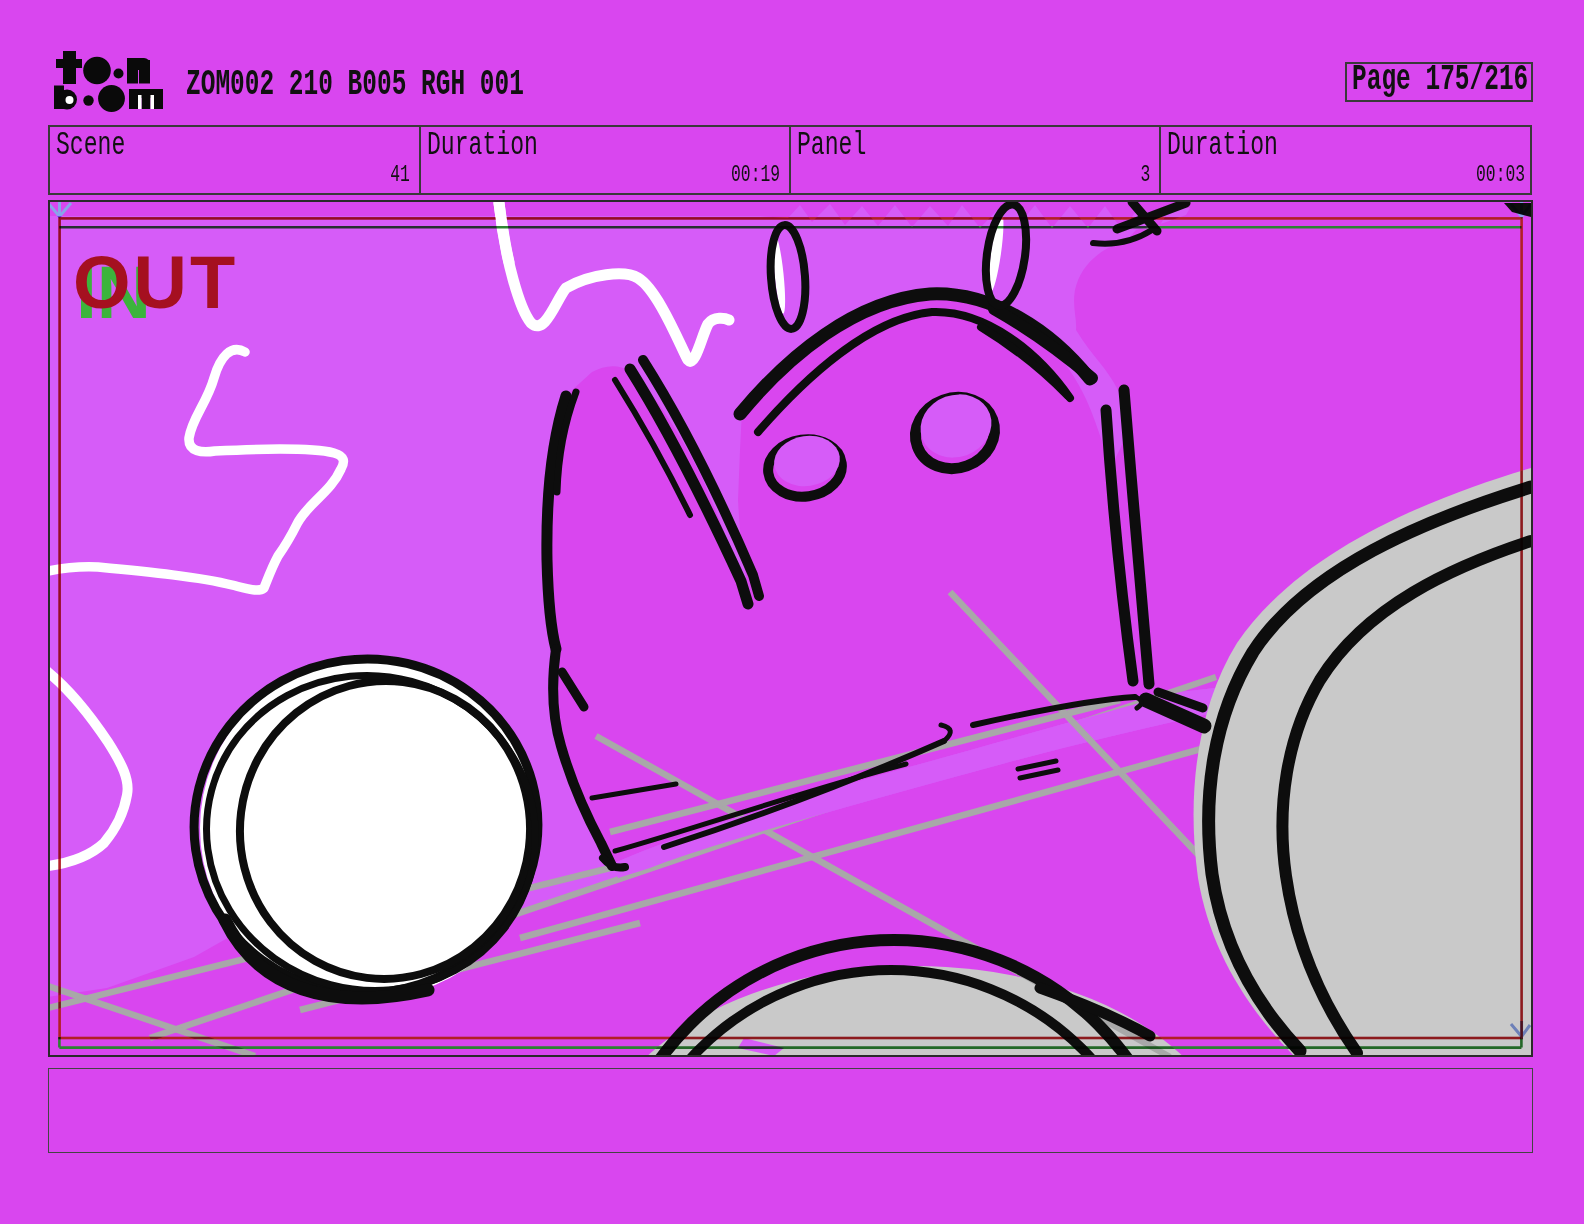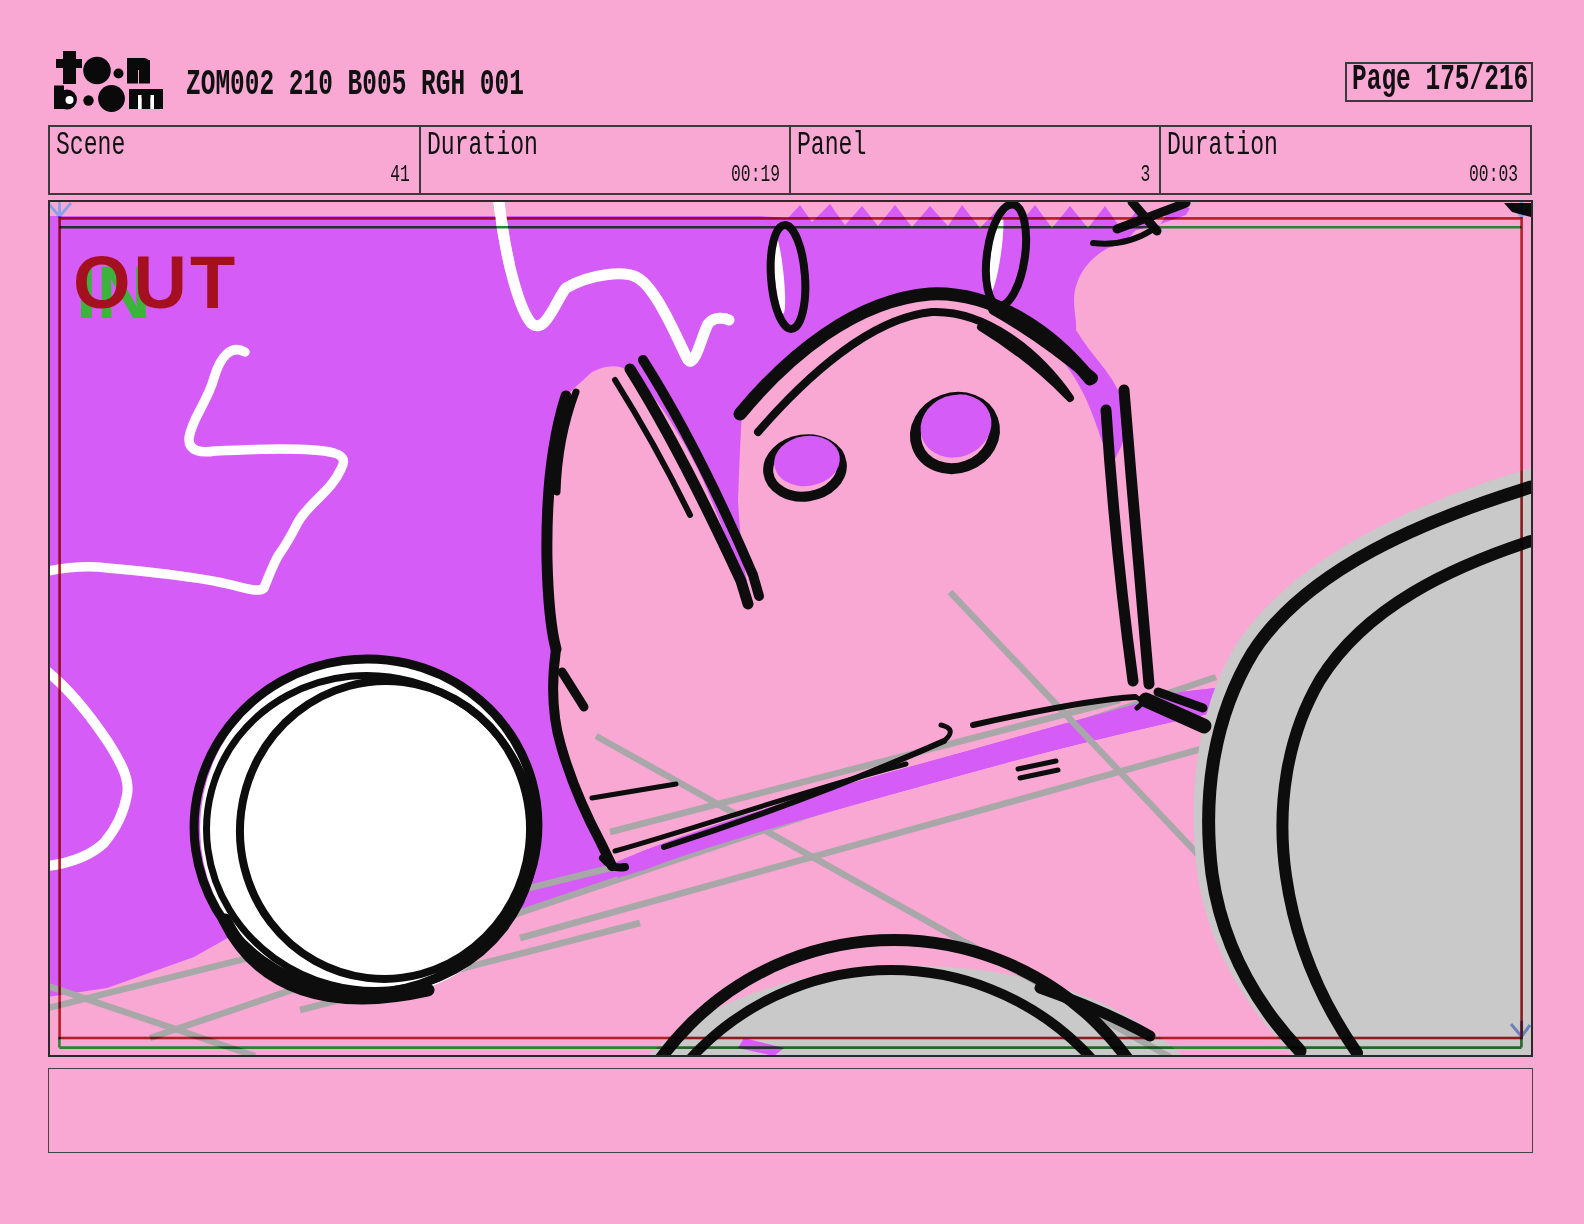--- a/index.html
+++ b/index.html
@@ -1,16 +1,16 @@
 <!DOCTYPE html>
 <html><head>
 <meta charset="utf-8">
 <style>
   html,body{margin:0;padding:0;background:#fff;}
-  #page{position:relative;width:1584px;height:1224px;background:#f9a8d4;overflow:hidden;
+  #page{position:relative;width:1584px;height:1224px;background:#d946ef;overflow:hidden;
         font-family:"Liberation Mono",monospace;}
   .abs{position:absolute;}
   .mono{font-family:"Liberation Mono",monospace;white-space:pre;}
   .sq{transform:scale(0.68,1);transform-origin:left bottom;display:inline-block;}
   .sqr{transform:scale(0.68,1);transform-origin:right bottom;display:inline-block;}
   .box{position:absolute;border:2px solid #3a3a3a;box-sizing:border-box;}
   .celllab{position:absolute;font-size:34px;line-height:34px;color:#111;}
   .cellval{position:absolute;font-size:24px;line-height:34px;color:#111;text-align:right;}
 </style>
 </head>
@@ -51,21 +51,21 @@
   <div class="abs" style="left:1159px;top:125px;width:2px;height:70px;background:#3a3a3a;"></div>
 
   <div class="celllab mono" style="left:56px;top:128px;text-align:center;"><span class="sq">Scene</span></div>
   <div class="celllab mono" style="left:427px;top:128px;"><span class="sq">Duration</span></div>
   <div class="celllab mono" style="left:797px;top:128px;text-decoration:underline;"><span class="sq">Panel</span></div>
   <div class="celllab mono" style="left:1167px;top:128px;"><span class="sq">Duration</span></div>
 
   <div class="cellval mono" style="right:1174px;top:158px;"><span class="sqr">41</span></div>
   <div class="cellval mono" style="right:804px;top:158px;font-family:Liberation Mono, monospace;"><span class="sqr">00:19</span></div>
   <div class="cellval mono" style="right:434px;top:158px;"><span class="sqr">3</span></div>
-  <div class="cellval mono" style="right:66px;top:158px;"><span class="sqr">00:03</span></div>
+  <div class="cellval mono" style="right:59px;top:158px;"><span class="sqr">00:03</span></div>
 
   <svg class="abs" style="left:48px;top:200px;" width="1485" height="857" viewBox="48 200 1485 857">
     <defs>
       <clipPath id="pc">
           <rect x="49.5" y="201.5" width="1482" height="854"></rect>
         </clipPath>
     </defs>
     <g clip-path="url(#pc)">
 
       <path fill="#d65cf8" d="M48,216 L760,216

